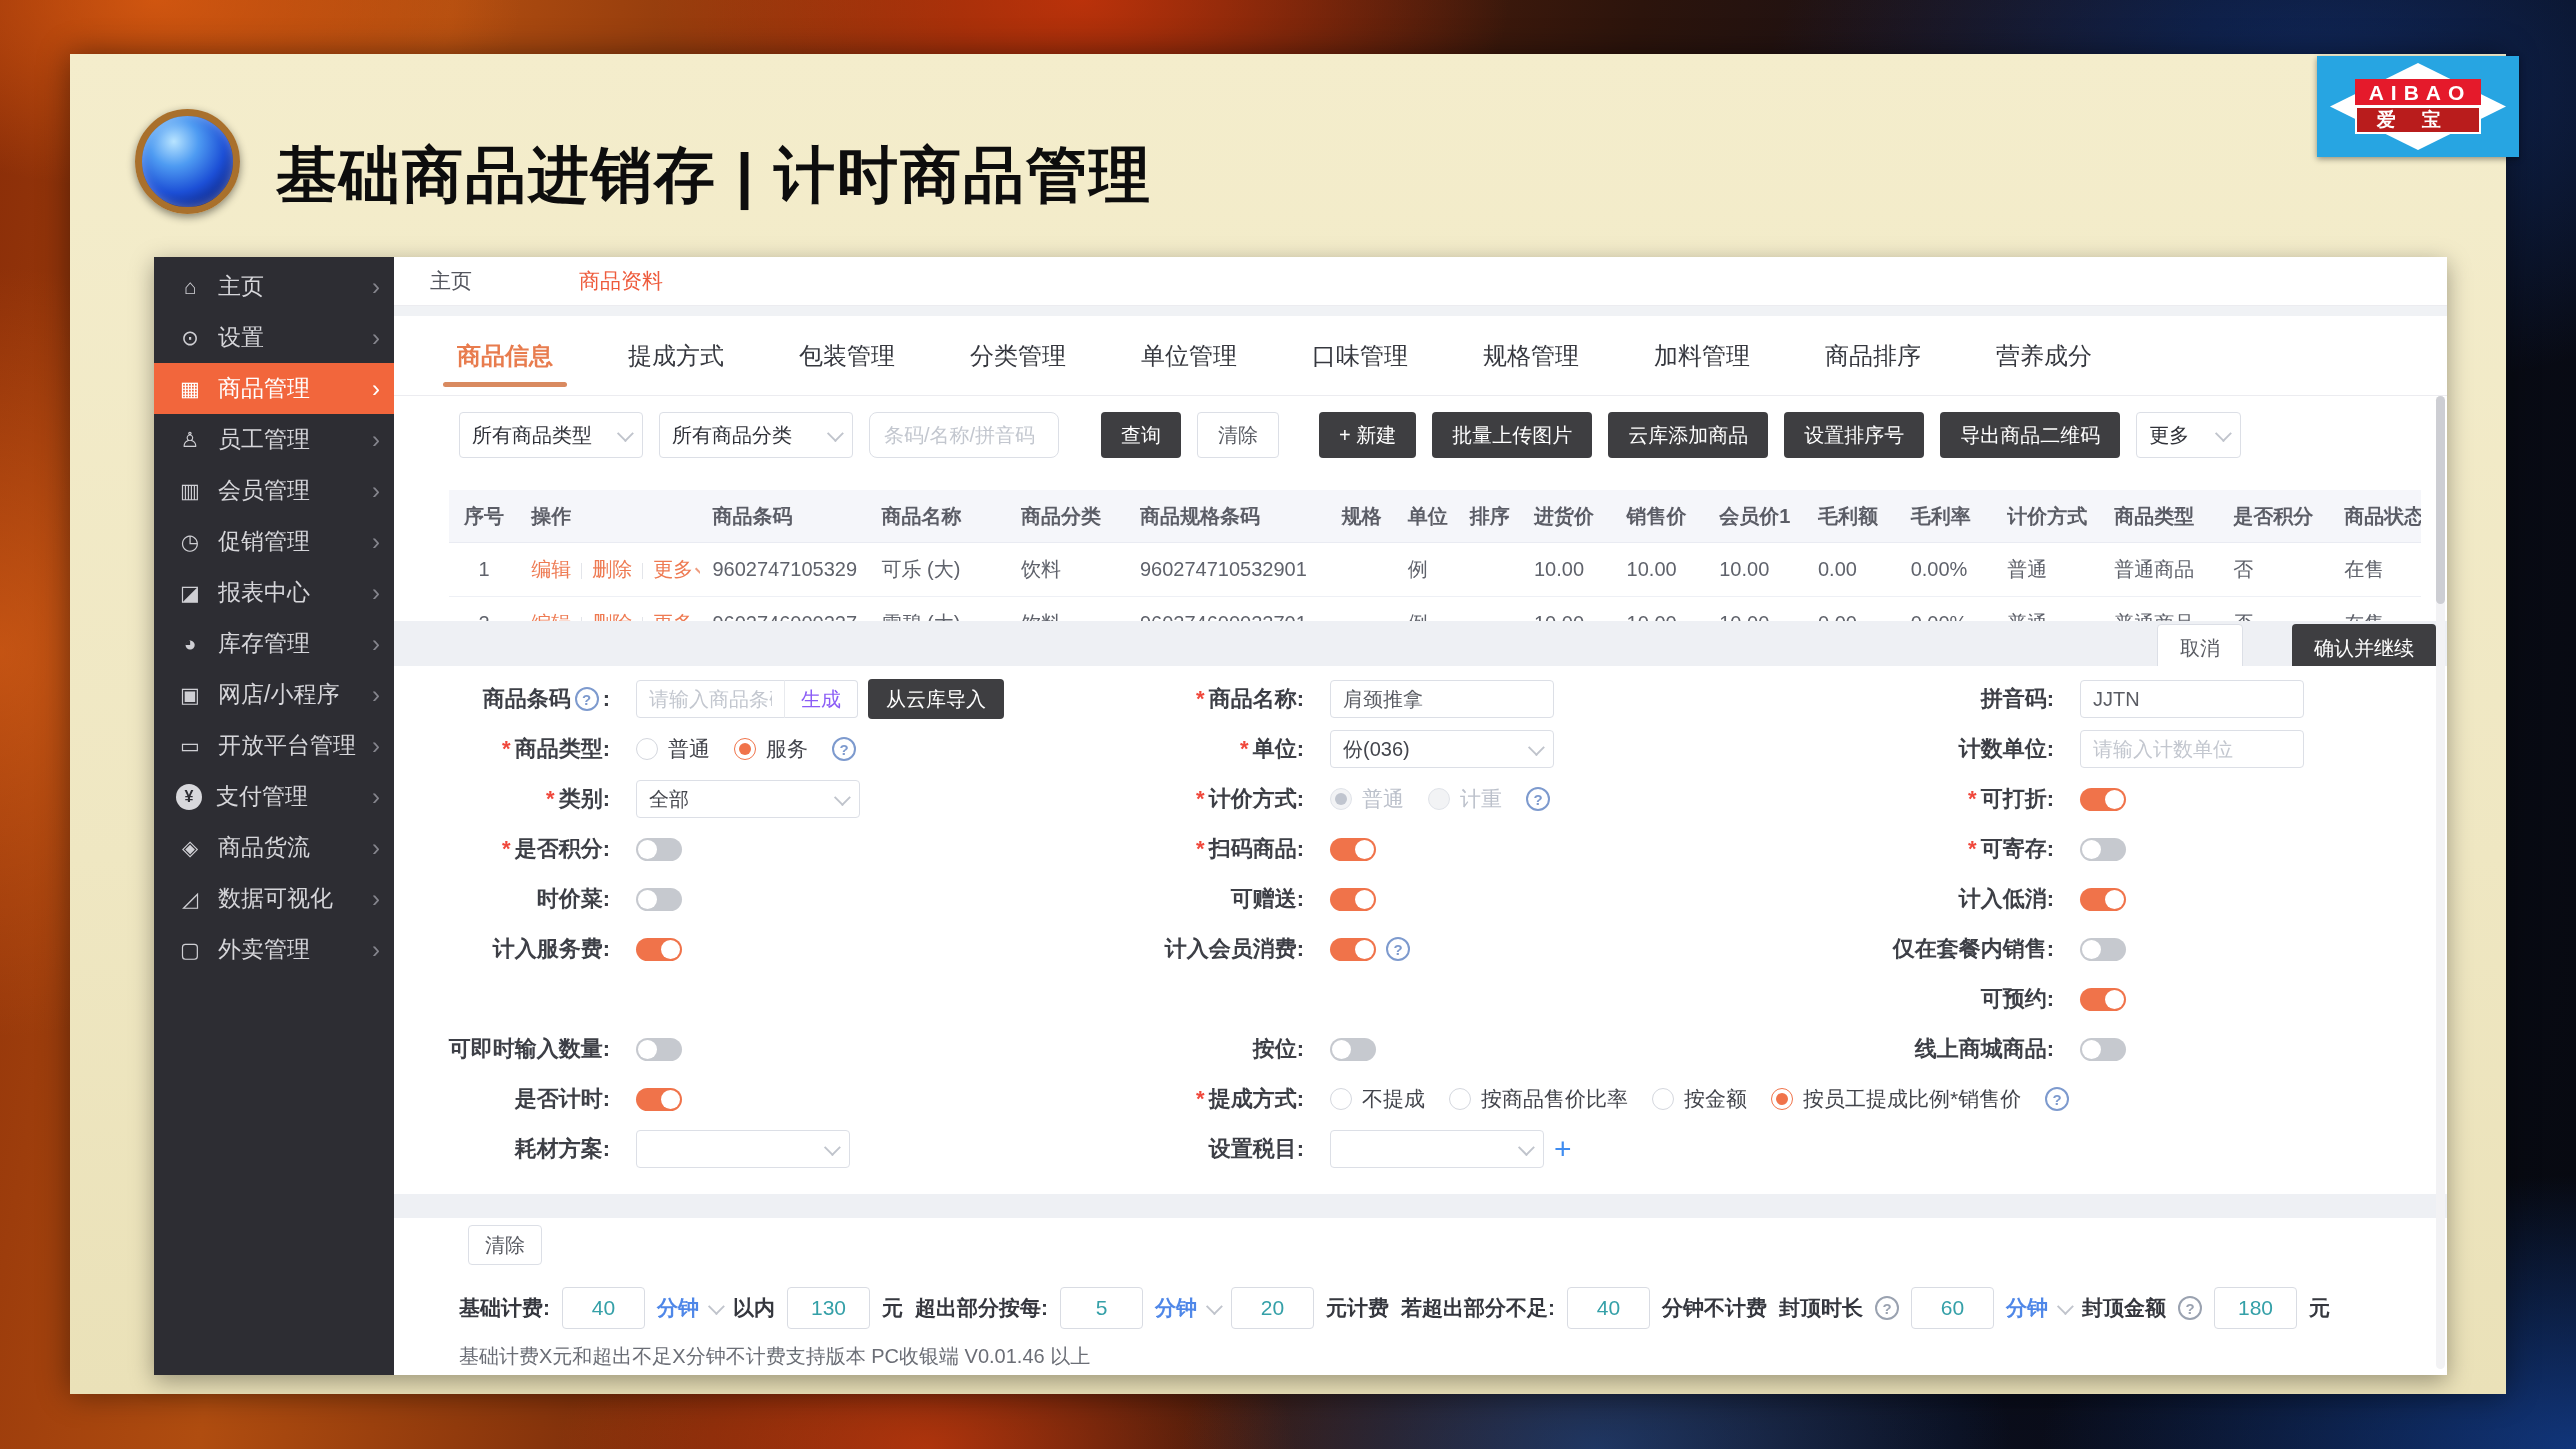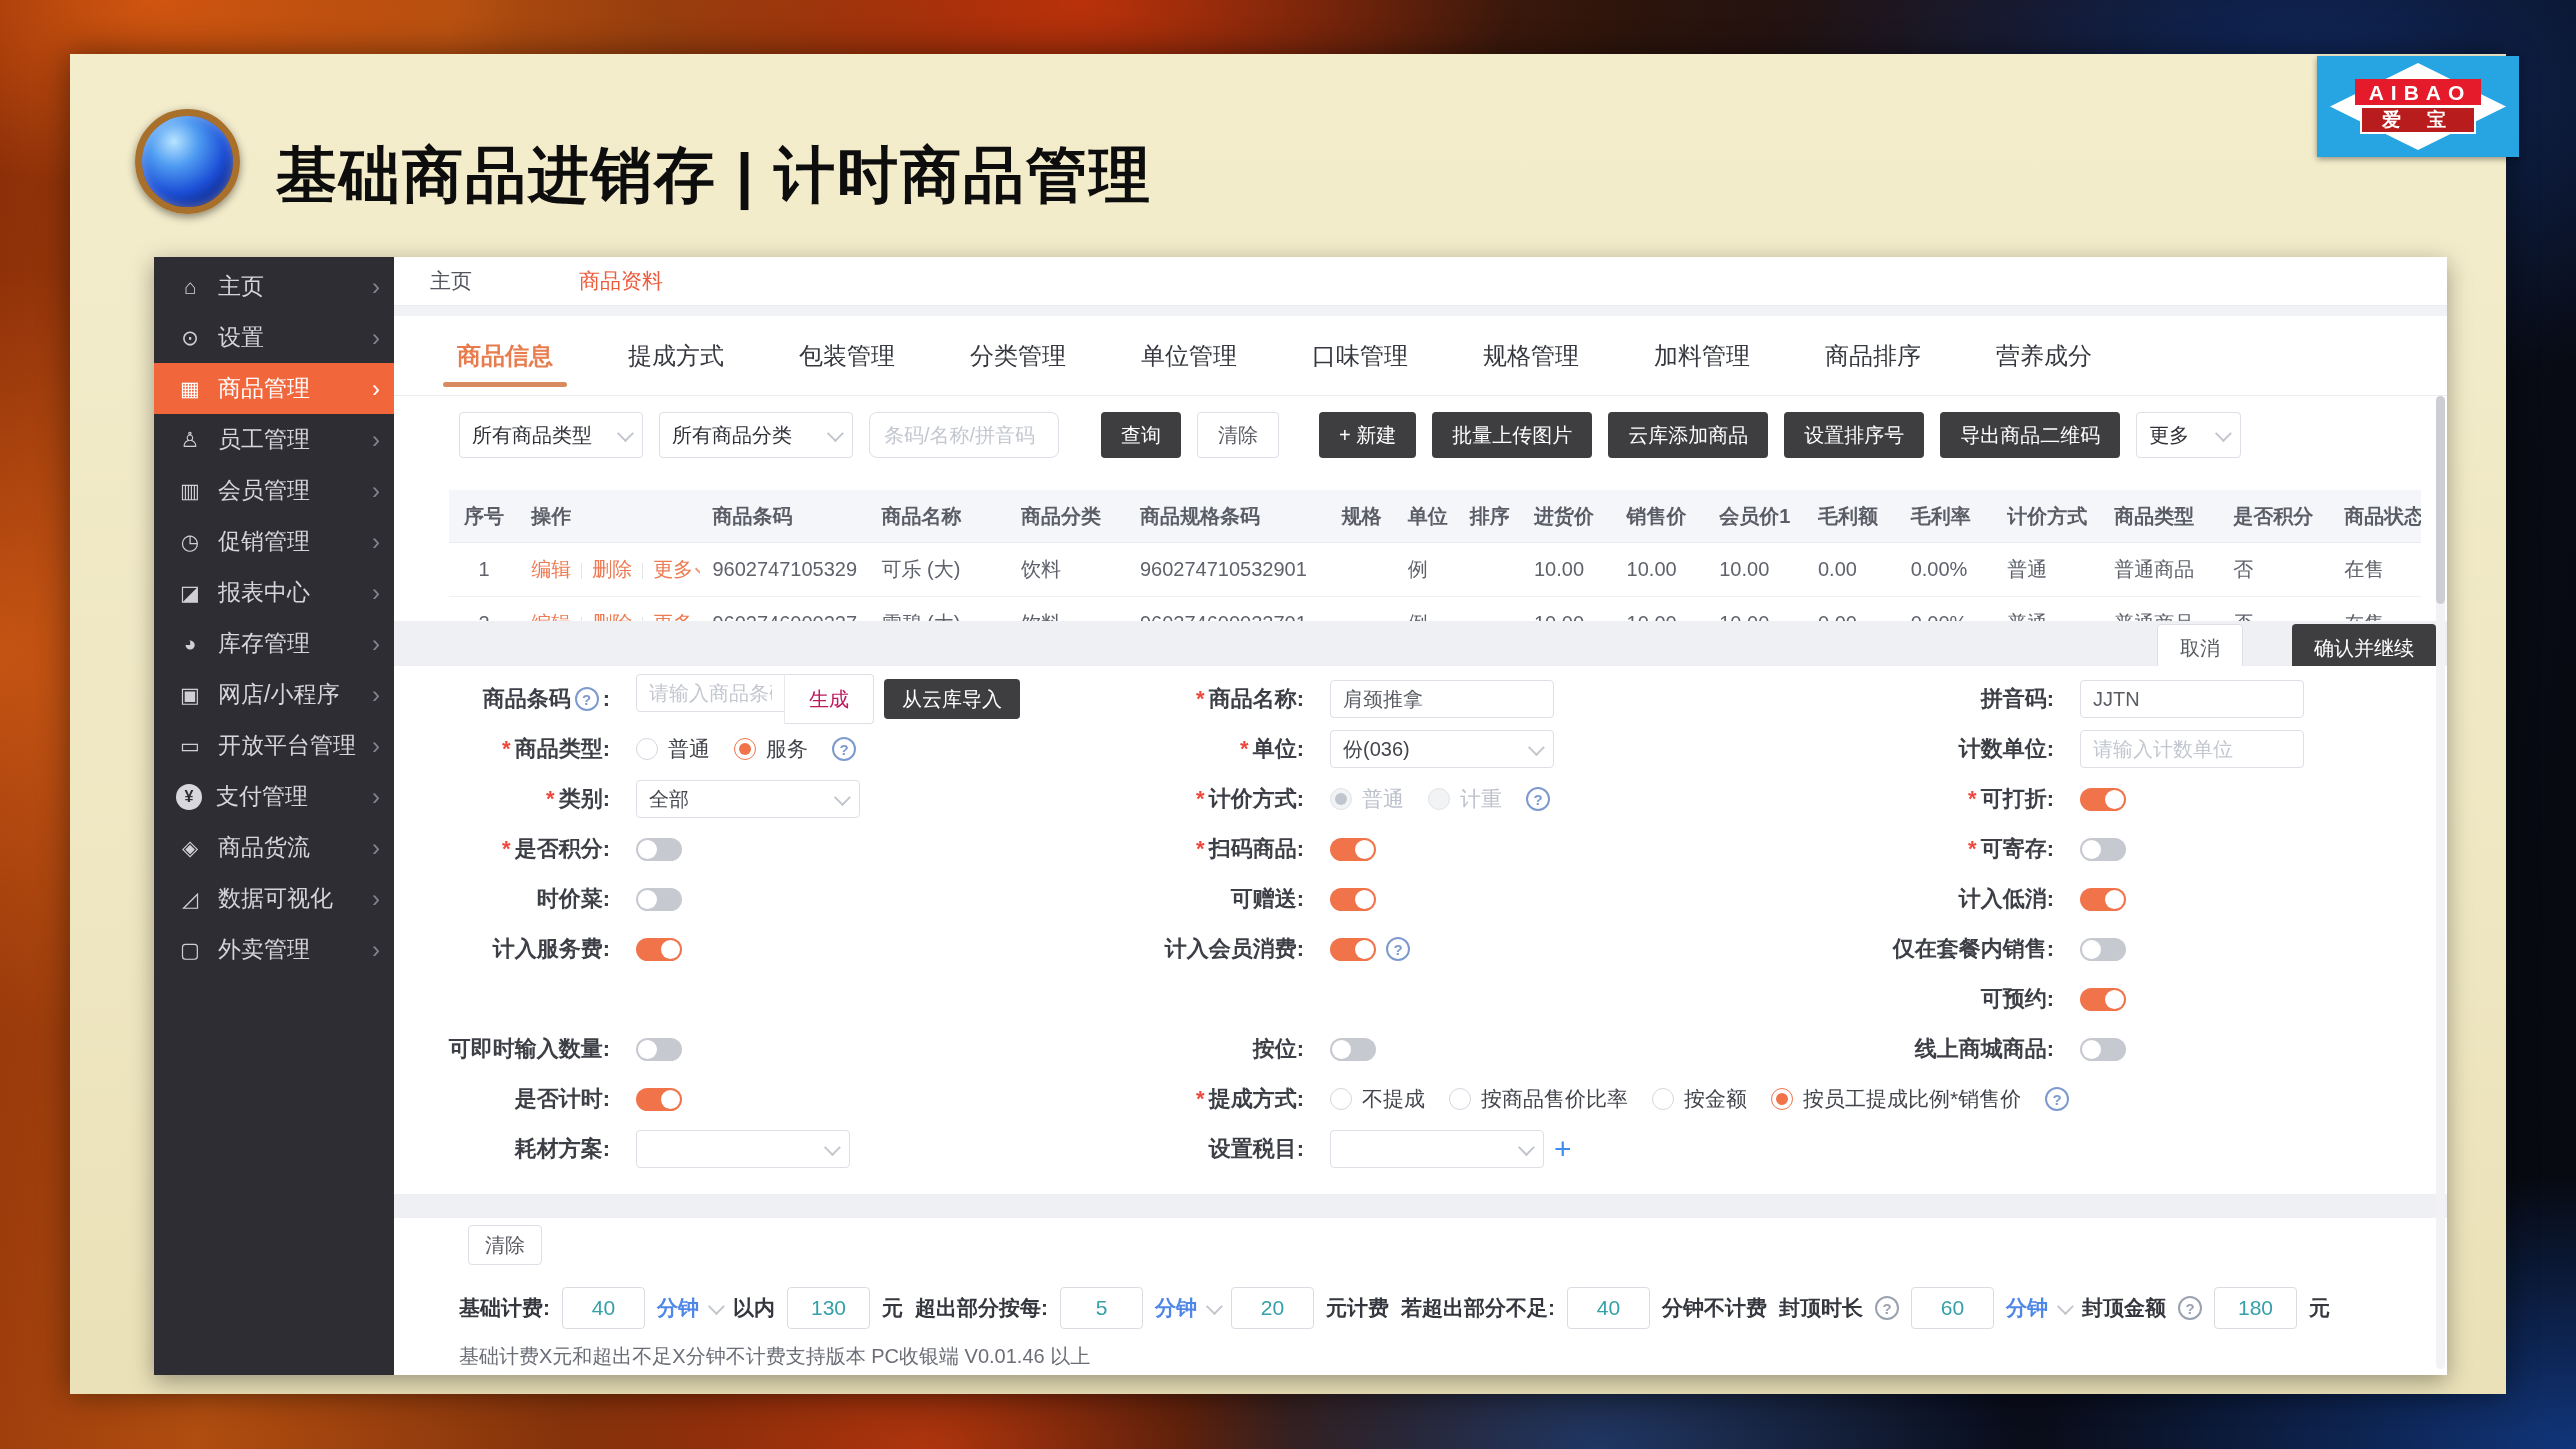--- a/index.html
+++ b/index.html
@@ -21,21 +21,21 @@
     box-shadow:0 0 30px rgba(0,0,0,.45);}
   
   .orb{position:absolute;left:65px;top:55px;width:91px;height:91px;border-radius:50%;
     background:radial-gradient(circle at 35% 28%,#b8e4ff 0%,#4e9bf2 28%,#1c4fd6 58%,#0a1a6e 88%);
     border:7px solid #a9added;border:7px solid #a9702c;box-shadow:0 3px 8px rgba(0,0,0,.45), inset 0 0 10px rgba(255,255,255,.35);}
   .page-title{position:absolute;left:206px;top:81px;font-size:61px;font-weight:700;color:#0d0d0d;letter-spacing:2px;white-space:nowrap}
   .aibao{position:absolute;left:2247px;top:2px;width:202px;height:101px;background:#27a5e2;
     display:flex;align-items:center;justify-content:center;box-shadow:0 2px 6px rgba(0,0,0,.4)}
   .aibao .diamond{position:absolute;width:176px;height:87px;background:#fff;
     clip-path:polygon(50% 0,100% 50%,50% 100%,0 50%)}
-  .aibao .boxes{position:absolute;display:flex;flex-direction:column;align-items:center;gap:1px}
+  .aibao .boxes{position:absolute;display:flex;flex-direction:column;gap:1px}
   .aibao .box-red{background:#e51a2b;color:#fff;font-weight:700;font-size:21px;letter-spacing:7px;padding:3px 10px 2px 14px;line-height:1}
   .aibao .box-blue{background:#b91c1c;border:2px solid #fff;color:#fff;font-weight:700;font-size:19px;letter-spacing:26px;padding:1px 2px 1px 20px;line-height:1.2}
   
   .app{position:absolute;left:84px;top:203px;width:2293px;height:1118px;background:#fff;
     box-shadow:0 6px 22px rgba(0,0,0,.35);display:flex}
   
   .sidebar{width:240px;flex:none;background:#2d2d33;padding-top:4px;box-sizing:border-box}
   .side-item{height:51px;display:flex;align-items:center;gap:14px;padding:0 14px 0 22px;font-size:23px;color:#d6d6da;cursor:pointer}
   .side-item.active{background:#f2663c;color:#fff}
   .side-icon{width:28px;text-align:center;font-size:21px;color:#cfcfd4;flex:none}
@@ -84,21 +84,21 @@
   .ov-confirm{right:11px;background:#3e3e41;color:#fff;border:none}
   .form-card{position:absolute;top:45px;left:0;right:0;height:528px;background:#fff}
   .form-grid{display:grid;grid-template-columns:230px 456px 238px 515px 235px 379px;grid-auto-rows:50px;padding-top:8px;align-items:center}
   .lbl{text-align:right;padding-right:14px;font-size:22px;font-weight:700;color:#3d3f46;white-space:nowrap;display:flex;justify-content:flex-end;align-items:center;gap:4px}
   .req::before{content:'* ';color:#f0483c;font-weight:700}
   .ctl{padding-left:12px;display:flex;align-items:center;gap:10px;white-space:nowrap;overflow:visible}
   .inp{height:38px;border:1px solid #dcdfe6;border-radius:4px;padding:0 12px;font-size:20px;color:#5a5c63;background:#fff;box-sizing:border-box;outline:none;font-family:inherit}
   .inp::placeholder{color:#c3c7cf}
   .grp{display:flex}
   .grp .inp{width:149px;border-radius:4px 0 0 4px}
-  .grp .gen{height:50px;border:1px solid #dcdfe6;border-left:1px solid #e8eaee;border-radius:0 4px 4px 0;margin-left:-1px;background:#fff;color:#be185d;font-size:20px;padding:0 24px;display:flex;align-items:center;cursor:pointer;box-sizing:border-box}
+  .grp .gen{height:38px;border:1px solid #dcdfe6;border-left:1px solid #e8eaee;border-radius:0 4px 4px 0;margin-left:-1px;background:#fff;color:#8b5cf6;font-size:20px;padding:0 16px;display:flex;align-items:center;cursor:pointer;box-sizing:border-box}
   .btn-cloud{height:40px;background:#3e3e41;color:#fff;border:none;border-radius:4px;font-size:20px;padding:0 18px;display:flex;align-items:center;cursor:pointer}
   .selc{height:38px;border:1px solid #dcdfe6;border-radius:4px;background:#fff;display:flex;align-items:center;justify-content:space-between;padding:0 12px;font-size:20px;color:#43454c;box-sizing:border-box;cursor:pointer}
   .w226{width:224px}
   .radio{width:22px;height:22px;border:1px solid #d4d7de;border-radius:50%;background:#fff;position:relative;flex:none;cursor:pointer;box-sizing:border-box}
   .radio.checked{border-color:#f0734a}
   .radio.checked::after{content:'';position:absolute;inset:4px;border-radius:50%;background:#f0734a}
   .radio.dis{background:#f2f3f5;border-color:#e0e3e9}
   .radio.checked.dis::after{background:#c0c5cf}
   .rlab{font-size:21px;color:#43454c;margin-right:14px}
   .rlab.dis{color:#bcc1cb}

